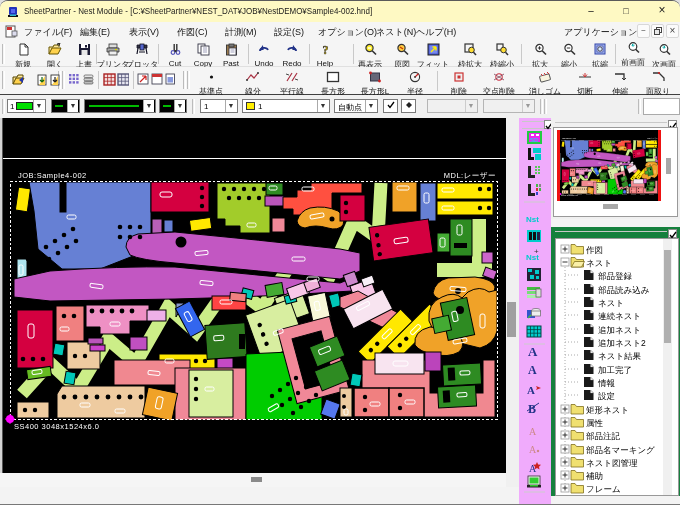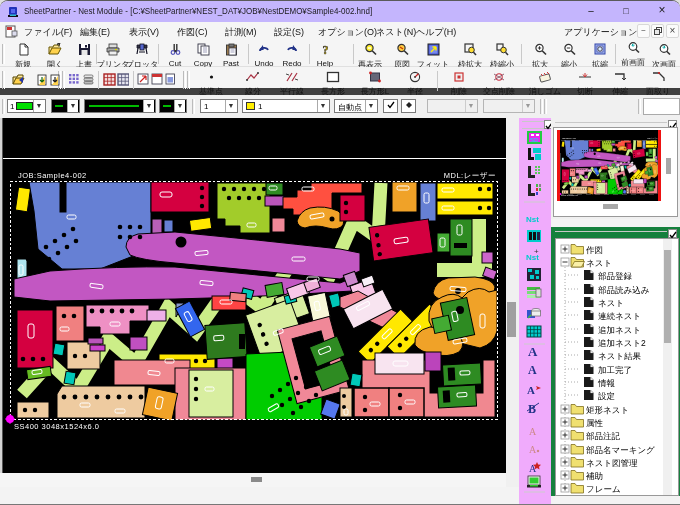--- a/index.html
+++ b/index.html
@@ -1,27 +1,27 @@
 <!DOCTYPE html>
 <html><head><meta charset="utf-8"><style>
 *{margin:0;padding:0;box-sizing:border-box}
 html,body{width:680px;height:505px;overflow:hidden;background:#e0e0e0;font-family:"Liberation Sans",sans-serif}
 #win{position:absolute;left:0;top:0;width:680px;height:505px;background:#f3f3f3;border-radius:8px 8px 0 0;overflow:hidden;border-top:1px solid #5a5a5a;border-bottom:1px solid #777;box-sizing:border-box}
 .abs{position:absolute}
 
-#title{left:0;top:0;width:680px;height:21px;background:#c4b5fd}
+#title{left:0;top:0;width:680px;height:21px;background:#fef9c3}
 #title .txt{left:24px;top:5px;font-size:8.6px;color:#1a1a1a;white-space:nowrap;transform:scaleX(0.93);transform-origin:left}
 .wbtn{top:0;width:30px;height:21px;color:#222;font-size:11px;text-align:center;line-height:21px}
 
 #menu{left:0;top:21px;width:680px;height:19px;background:#f5f5f5;font-size:9px;color:#111}
 #menu span{position:absolute;top:4px;white-space:nowrap}
 .mdib{top:2px;width:13px;height:14px;border:1px solid #d8d8d8;background:#fbfbfb;color:#444;font-size:8px;text-align:center;line-height:12px;border-radius:2px}
 
 #tb1{left:0;top:40px;width:680px;height:26px;background:#f5f5f5;border-bottom:1px solid #e0e0e0}
-#tb2{left:0;top:66px;width:680px;height:28px;background:#f5f5f5;border-bottom:7px solid #404040}
+#tb2{left:0;top:66px;width:680px;height:28px;background:#f5f5f5;border-bottom:1px solid #404040}
 .tbtn{position:absolute;text-align:center;font-size:8px;color:#111;white-space:nowrap}
 .tbtn .lbl{display:block;margin-top:1px}
 .tsep{position:absolute;width:1px;background:#c9c9c9}
 .grip{position:absolute;width:3px;border-left:1px solid #bbb;border-right:1px solid #fff}
 
 #cmb{left:0;top:94px;width:680px;height:23px;background:#f0f0f0}
 .combo{position:absolute;top:4px;height:14px;background:#fff;border:1px solid #7a7a7a;font-size:8px}
 .combo .arr{position:absolute;right:1px;top:0;width:11px;height:12px;border-left:1px solid #aaa;text-align:center;color:#333;font-size:7px;line-height:12px}
 .cblk{background:#000}
 .dis{background:#f0f0f0;border-color:#b5b5b5}

